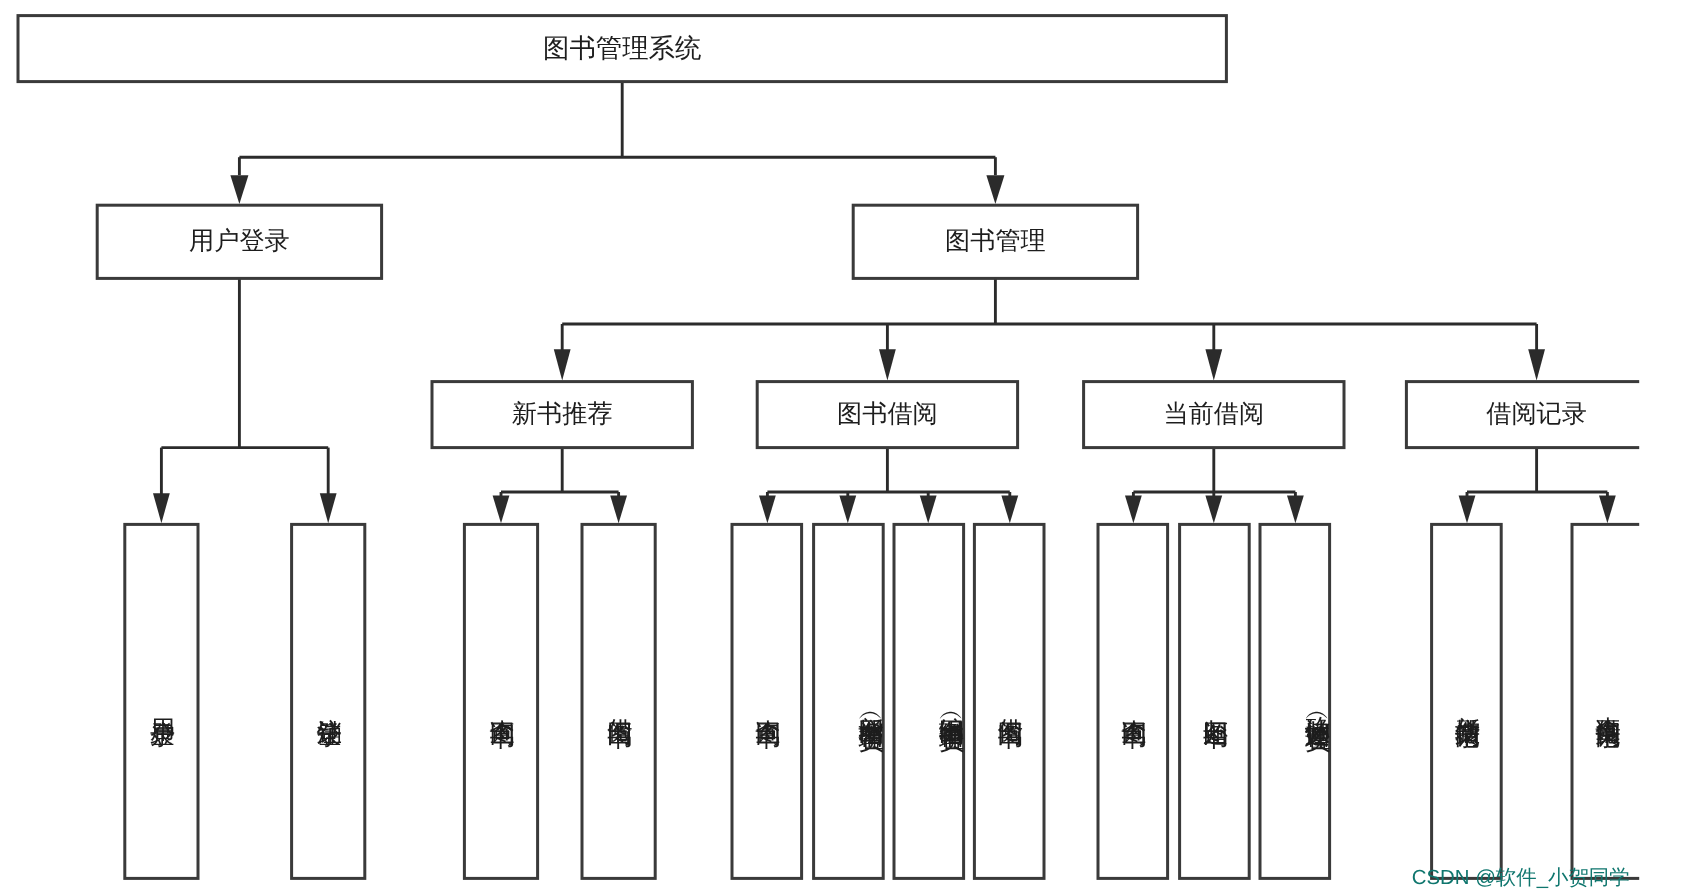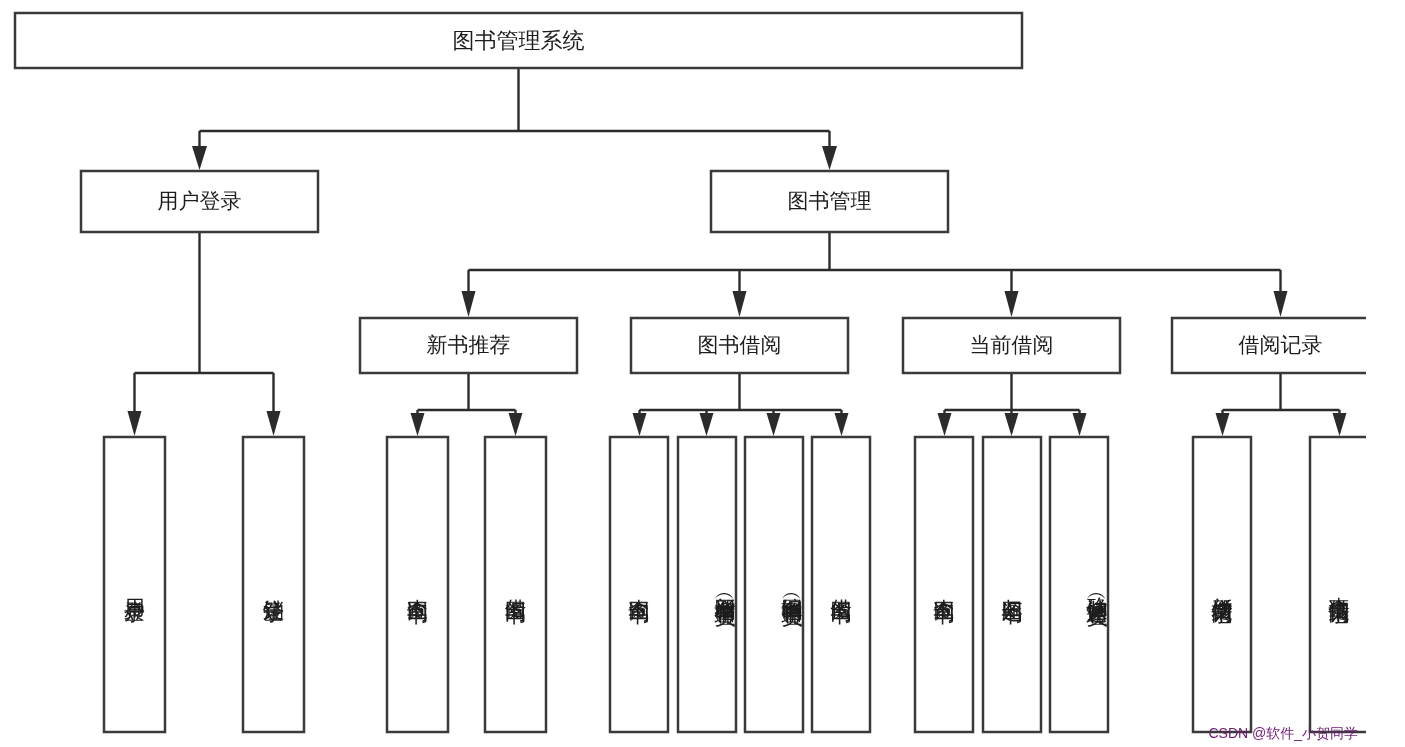--- a/index.html
+++ b/index.html
@@ -68,22 +68,22 @@
     white-space: nowrap;
     text-align: center;
     pointer-events: none;
     user-select: none;
   }
   .watermark {
     position: absolute;
     right: 8px;
     bottom: 4px;
     font-family: "Liberation Sans", "DejaVu Sans", sans-serif;
-    font-size: 14px;
-    color: #701a75;
+    font-size: 17px;
+    color: #0f766e;
     white-space: nowrap;
     user-select: none;
   }
 </style>
 </head>
 <body>
 
 <div id="diagram-root">
 
   <svg id="tree-svg" viewBox="0 0 1405 747" xmlns="http://www.w3.org/2000/svg">

